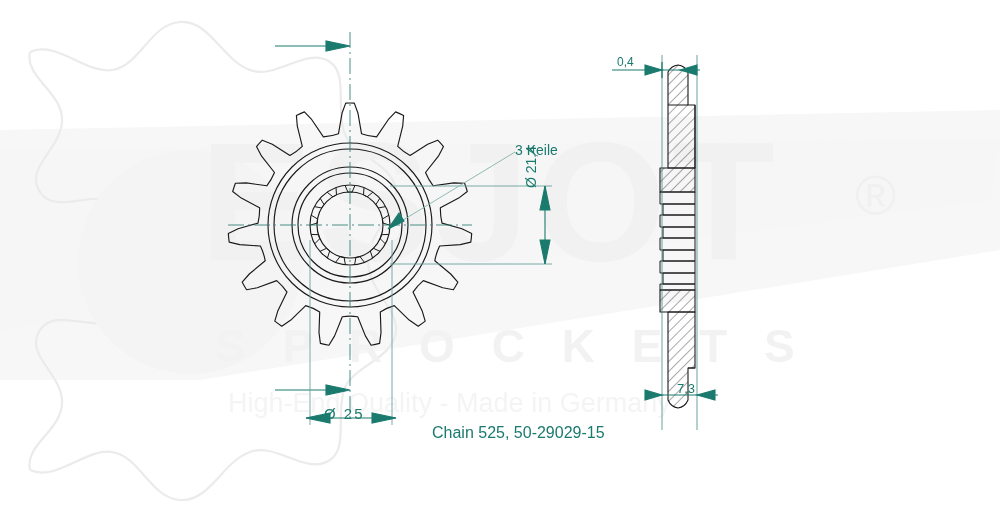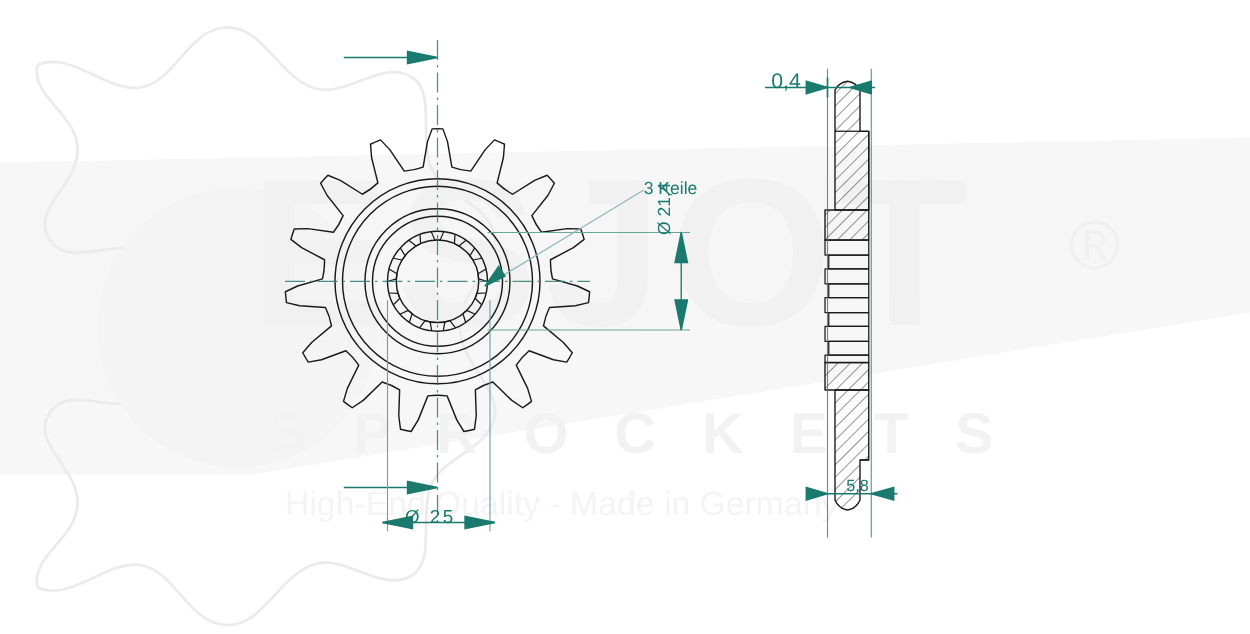--- a/index.html
+++ b/index.html
@@ -4,21 +4,21 @@
 <style>
   html,body{margin:0;padding:0;background:#ffffff;}
   body{width:1000px;height:507px;overflow:hidden;
        font-family:"Liberation Sans","DejaVu Sans",sans-serif;}
   #stage{position:relative;width:1000px;height:507px;background:#fff;}
   #stage svg{position:absolute;left:0;top:0;}
   .lbl{position:absolute;color:#1a7a6e;font-family:"Liberation Sans",sans-serif;white-space:nowrap;}
   #lbl-keile{left:515px;top:142px;font-size:14px;}
   #lbl-dia214{left:523px;top:188px;font-size:14px;transform:rotate(-90deg);transform-origin:0 0;}
   #lbl-dia25{left:324px;top:405px;font-size:15px;letter-spacing:2px;}
-  #lbl-04{left:617px;top:55px;font-size:17px;}
+  #lbl-04{left:617px;top:55px;font-size:12px;}
   #lbl-89{left:677px;top:381px;font-size:13px;}
   #lbl-chain{left:432px;top:424px;font-size:16px;}
 </style>
 </head>
 <body>
 
 <div id="stage">
 
   <svg width="1000" height="507">
     <defs>
@@ -162,15 +162,16 @@
       <line x1="645" y1="395" x2="718" y2="395"></line>
       <polygon points="662,395 645,390 645,400"></polygon>
       <polygon points="697,395 715,390 715,400"></polygon>
     </g>
   </svg>
 
   <div class="lbl" id="lbl-keile">3 Keile</div>
   <div class="lbl" id="lbl-dia214">Ø 21,4</div>
   <div class="lbl" id="lbl-dia25">Ø 25</div>
   <div class="lbl" id="lbl-04">0,4</div>
-  <div class="lbl" id="lbl-89">5,8</div>
+  <div class="lbl" id="lbl-89">7,3</div>
+  <div class="lbl" id="lbl-chain">Chain 525, 50-29029-15</div>
 
 </div>
 
 </body></html>

